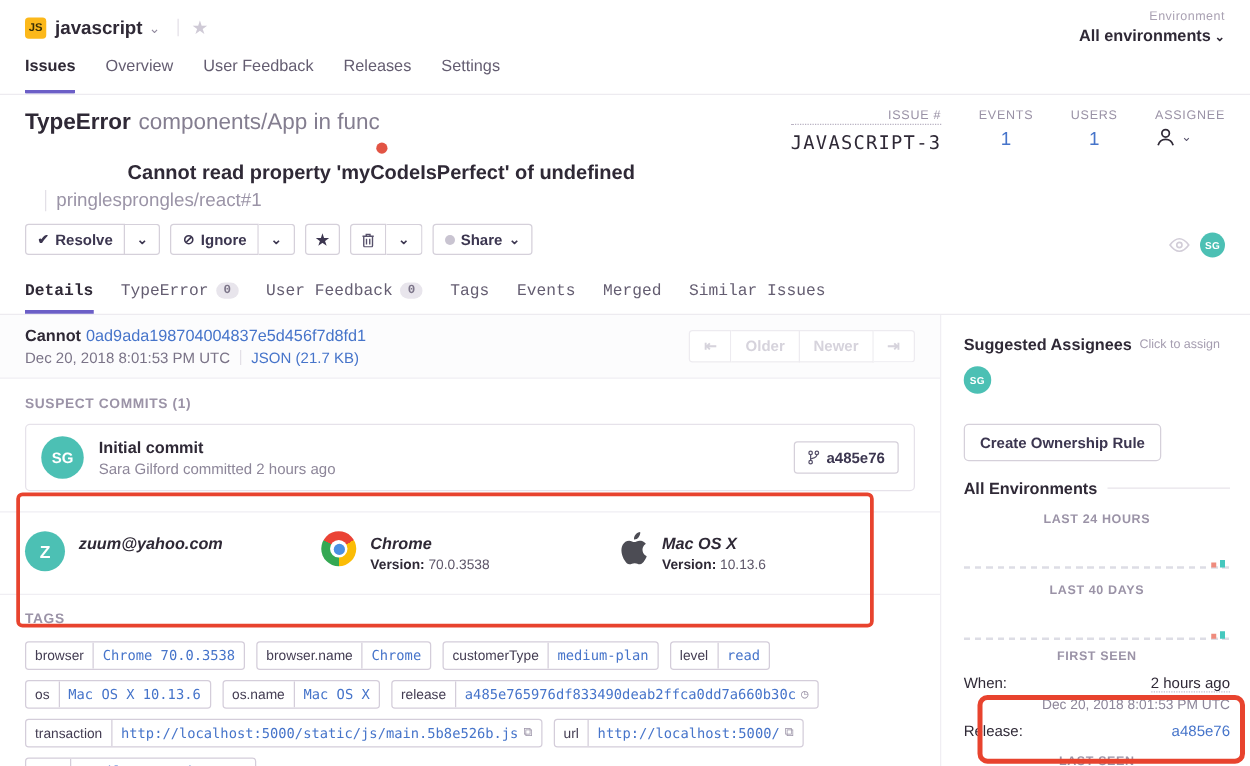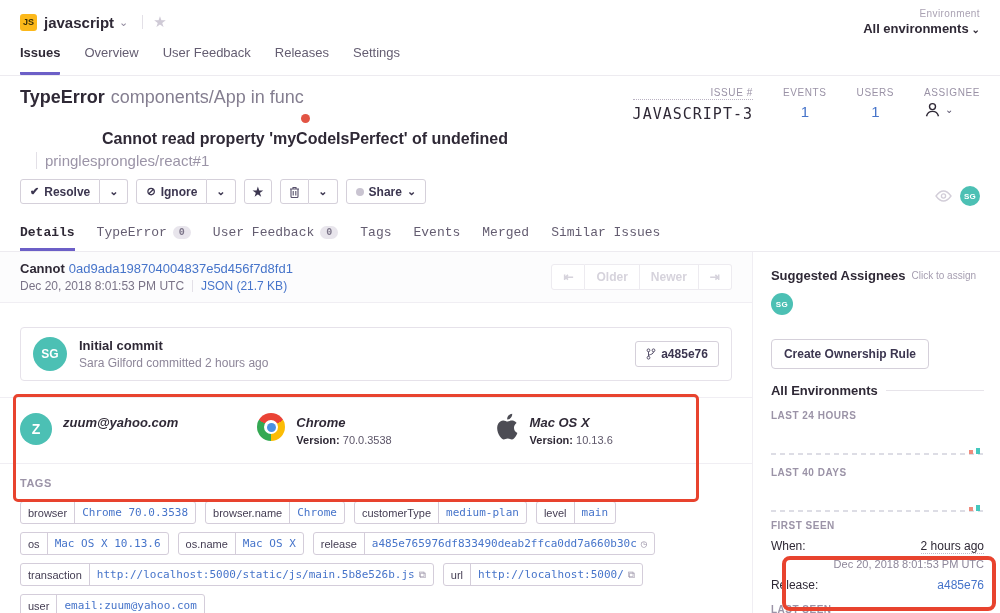--- a/index.html
+++ b/index.html
@@ -116,21 +116,21 @@
   .ticon { color:#9b93a7; font-size:10px; }
 
   
   .sb-title { display:flex; align-items:center; font-size:13px; font-weight:bold; color:#2f2936; white-space:nowrap; }
   .sb-title::after { content:""; flex:1; border-top:1px solid #e7e4ea; margin-left:8px; }
   .sb-hint { font-size:10px; color:#a59db0; font-weight:normal; margin-left:6px; }
   .sb-block { margin-bottom:14px; }
   .sb-avatar-row { margin:10px 0 2px; }
   .sb-btn { margin-top:10px; display:inline-block; border:1px solid #d5d0da; border-radius:4px; background:#fff;
     font-size:12px; font-weight:bold; color:#3c3650; padding:7px 12px; cursor:pointer; }
-  .sb-caps { font-size:10px; color:#9b93a7; letter-spacing:.5px; font-weight:bold; margin-top:12px; }
+  .sb-caps { font-size:10px; color:#9b93a7; letter-spacing:.5px; font-weight:bold; margin-top:12px;text-align:center; }
   .spark { position:relative; height:30px; margin-top:4px; }
   .spark .base { position:absolute; left:0; right:0; bottom:0; height:2px;
     background:repeating-linear-gradient(90deg, #dddde5 0 5px, transparent 5px 9px); }
   .spark .bar-red { position:absolute; right:11px; bottom:1px; width:4px; height:4px; background:#ef8b7d; }
   .spark .bar-teal { position:absolute; right:4px; bottom:1px; width:4px; height:6px; background:#45c8be; }
   .seen-row { display:flex; justify-content:space-between; align-items:baseline; margin-top:8px; font-size:12px;text-align:center; }
   .seen-key { color:#2f2936; }
   .seen-val { color:#2f2936; border-bottom:1px dotted #c2bccb; }
   .seen-date { text-align:right; font-size:11px; color:#8d8699; margin-top:4px; }
   .seen-rel { color:#4674ca; text-decoration:none; cursor:pointer; }
@@ -289,20 +289,21 @@
         </div>
         <div class="pg-group">
           <button class="pg">⇤</button>
           <button class="pg">Older</button>
           <button class="pg">Newer</button>
           <button class="pg">⇥</button>
         </div>
       </div>
 
       <div class="suspect">
+        <div class="sec-label">SUSPECT COMMITS (1)</div>
         <div class="commit-card">
           <span class="avatar av-34">SG</span>
           <div>
             <div class="commit-title">Initial commit</div>
             <div class="commit-meta">Sara Gilford committed 2 hours ago</div>
           </div>
           <button class="commit-sha-btn">
             <svg width="10" height="12" viewBox="0 0 10 12">
                 <circle cx="2.5" cy="2.3" r="1.4" fill="none" stroke="#57516b"></circle>
                 <circle cx="7.5" cy="2.3" r="1.4" fill="none" stroke="#57516b"></circle>
@@ -348,21 +349,21 @@
           <span class="pill">
               <span class="tk">browser.name</span>
               <span class="tv">Chrome</span>
             </span>
           <span class="pill">
               <span class="tk">customerType</span>
               <span class="tv">medium-plan</span>
             </span>
           <span class="pill">
               <span class="tk">level</span>
-              <span class="tv">main</span>
+              <span class="tv">read</span>
             </span>
           <span class="pill">
               <span class="tk">os</span>
               <span class="tv">Mac OS X 10.13.6</span>
             </span>
           <span class="pill">
               <span class="tk">os.name</span>
               <span class="tv">Mac OS X</span>
             </span>
           <span class="pill">

